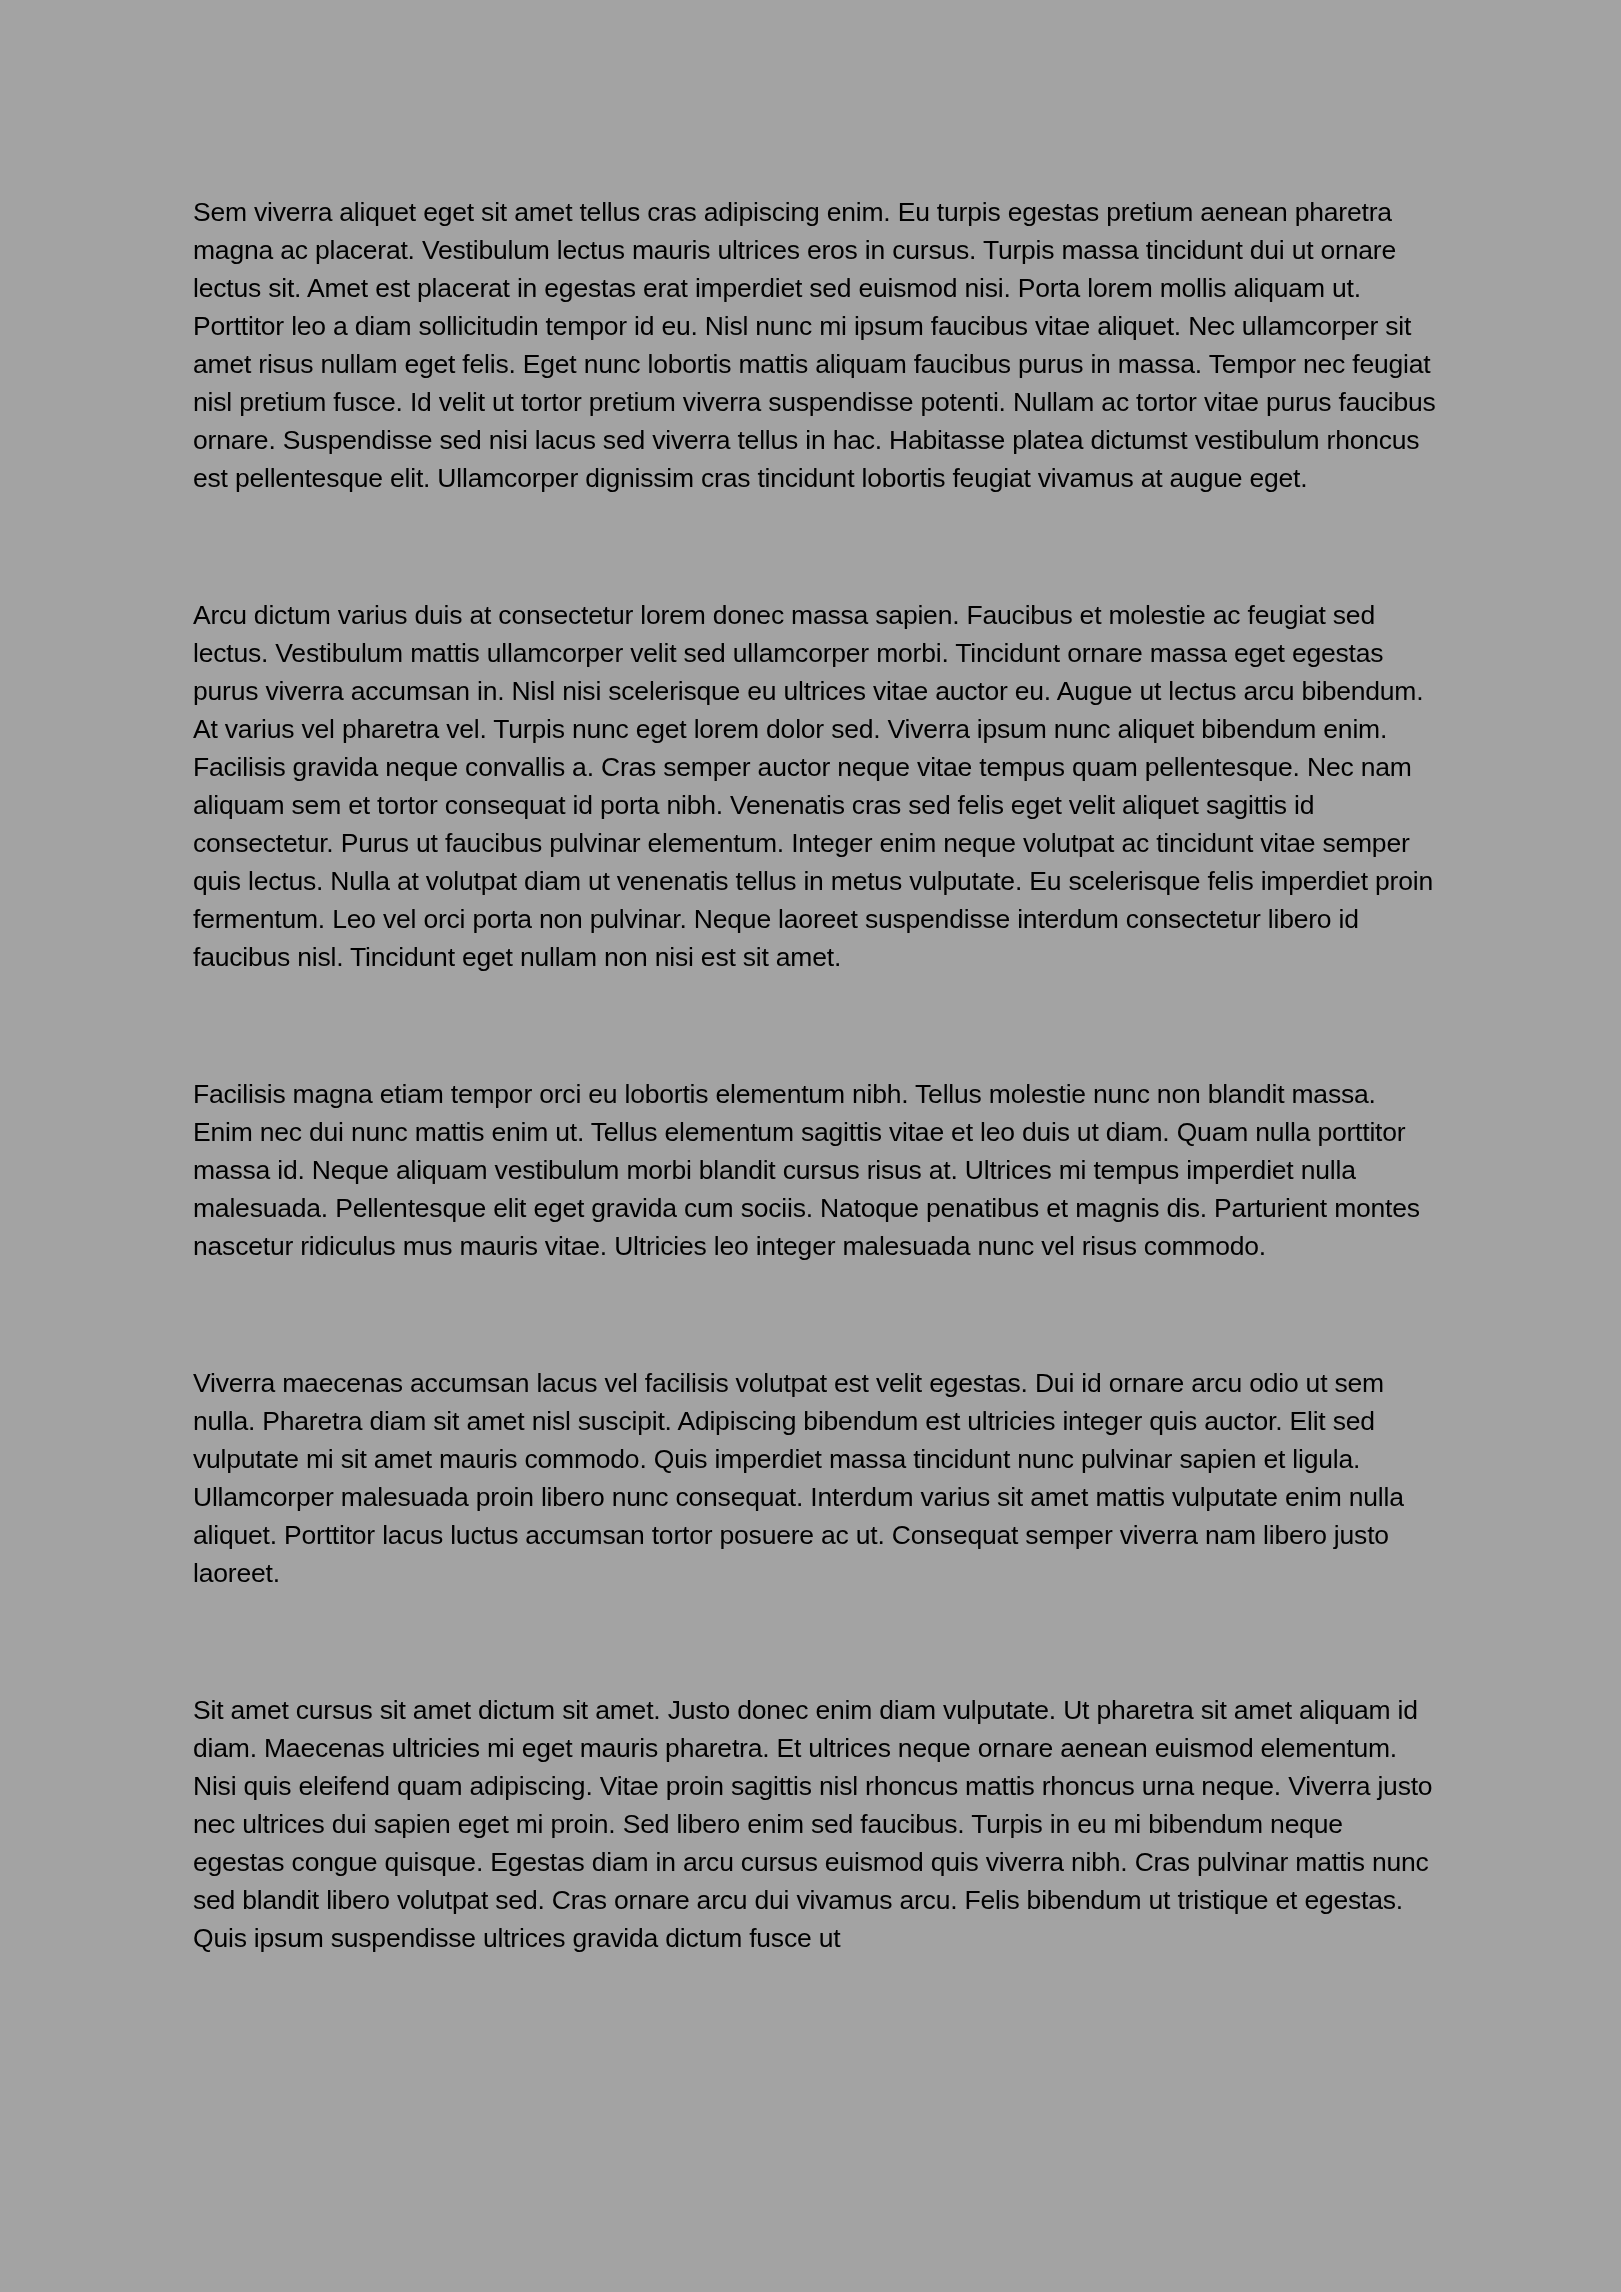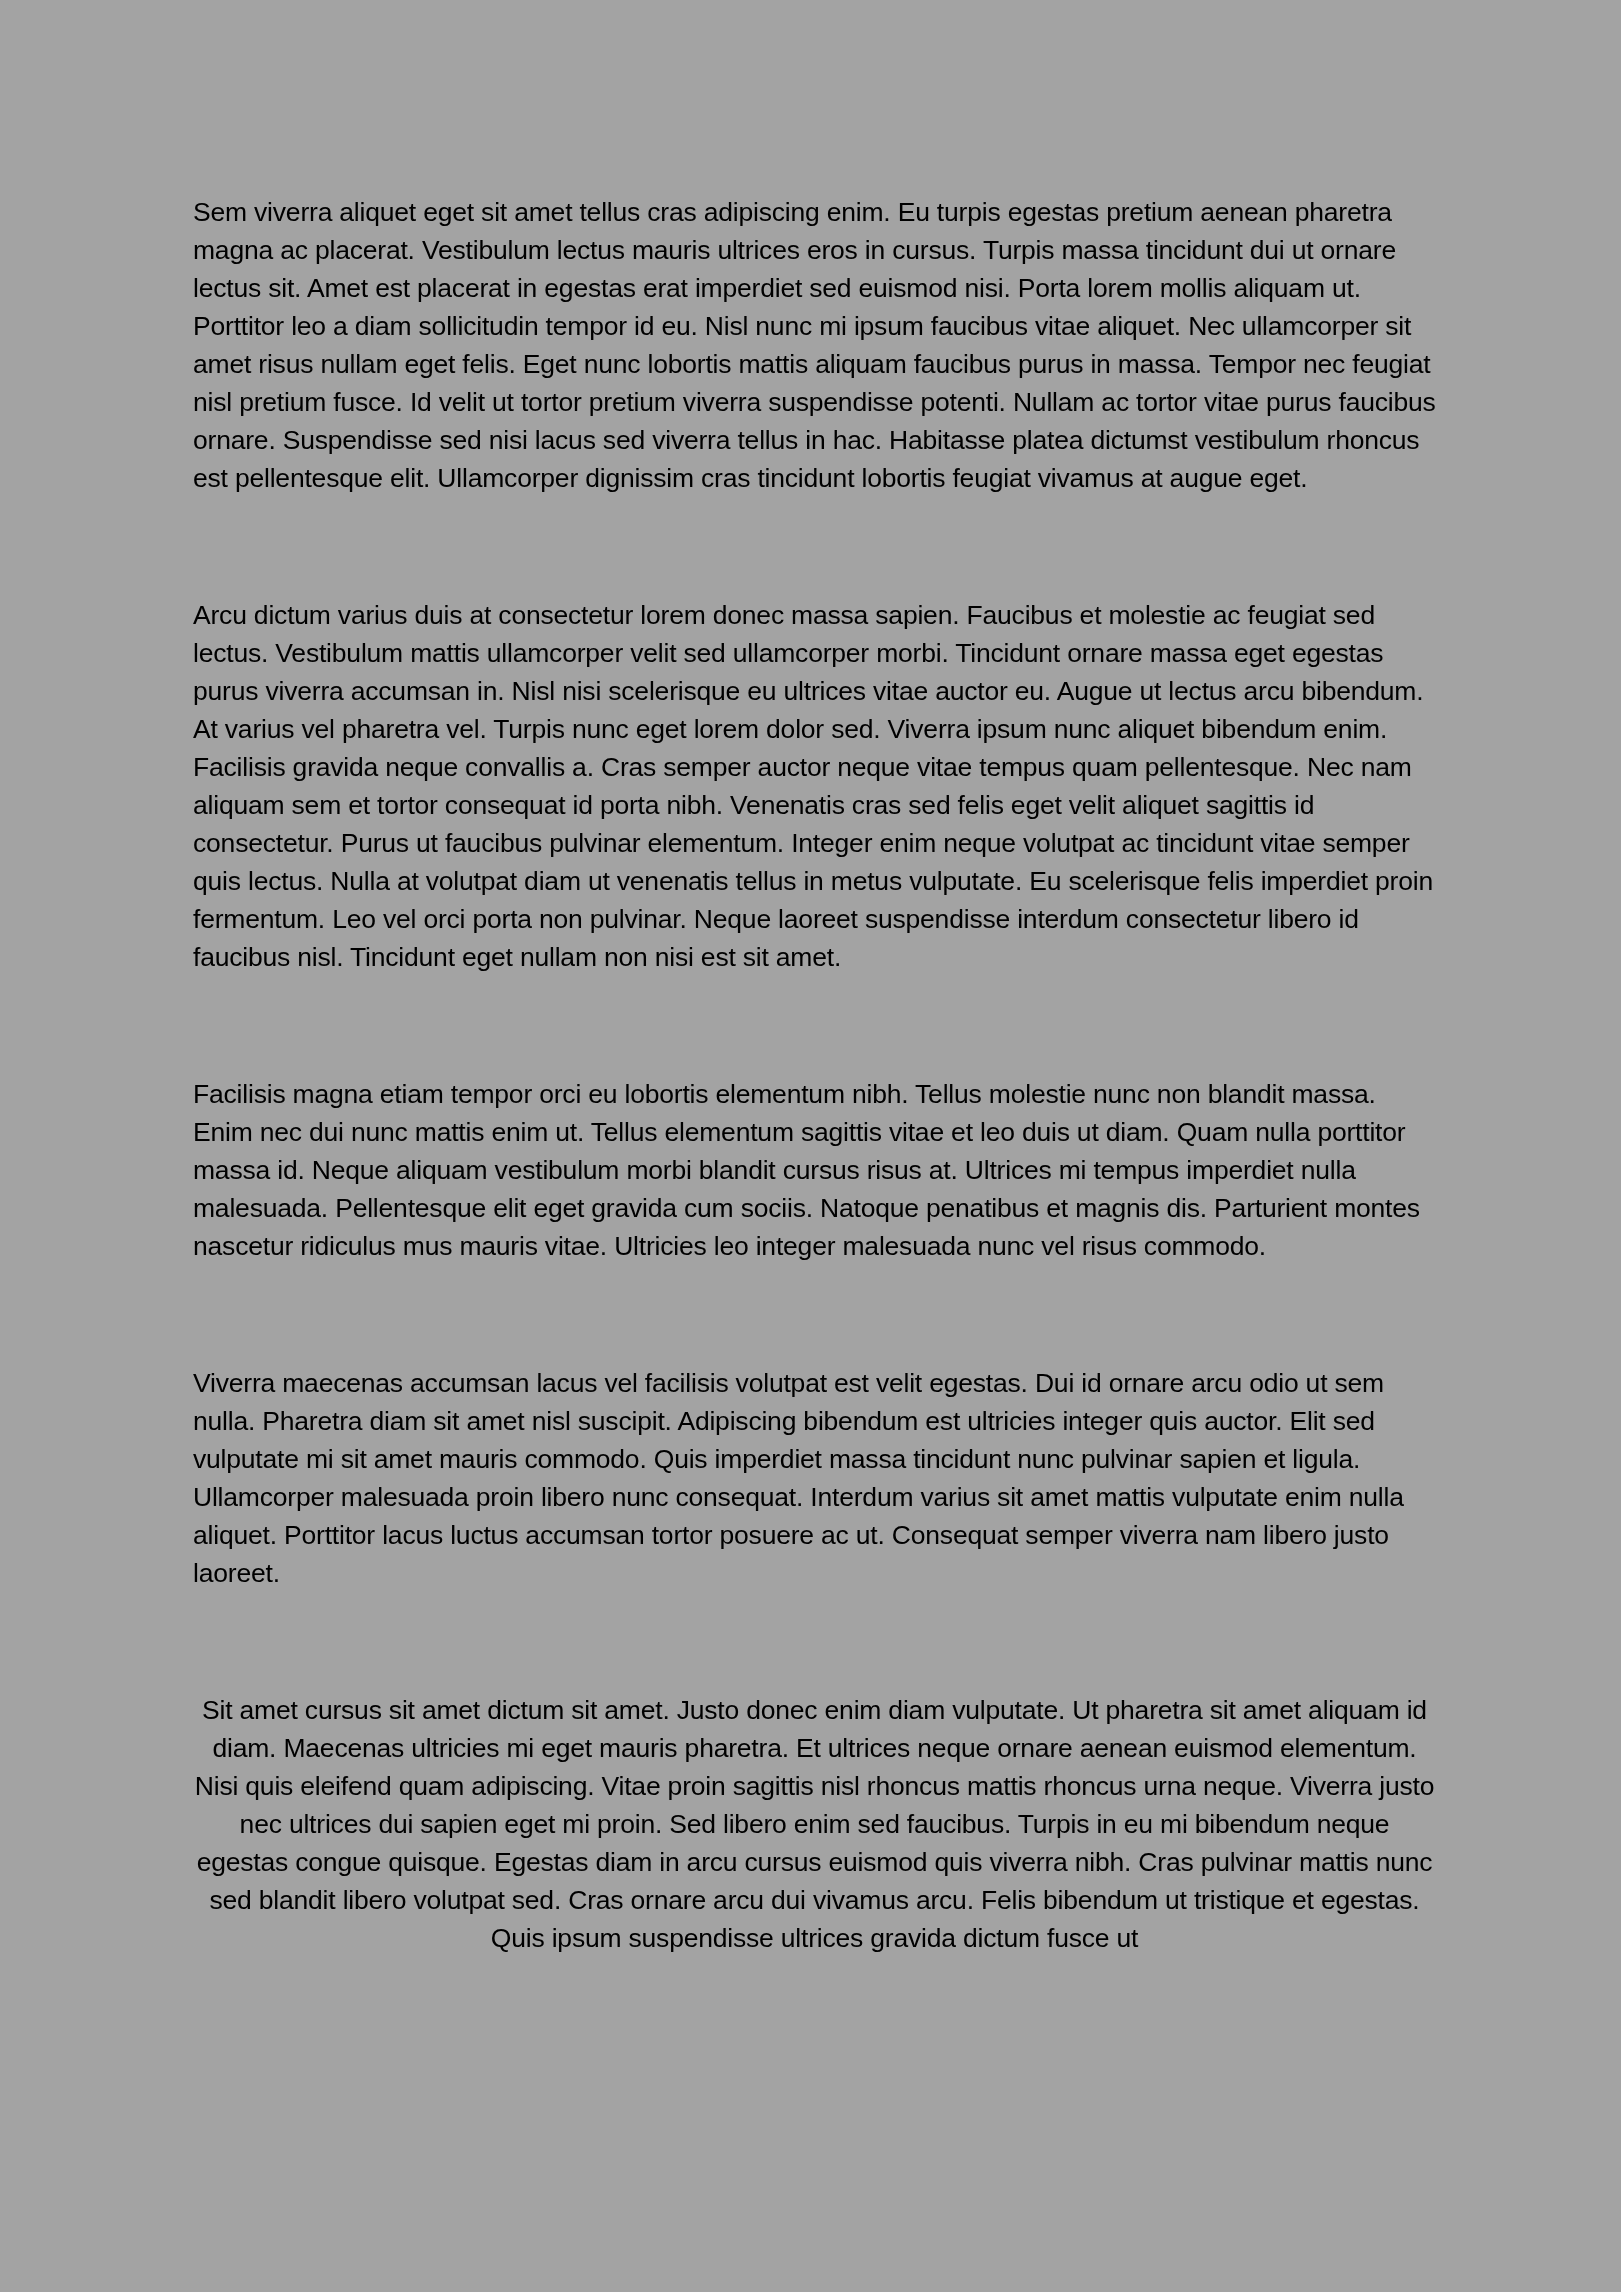--- a/index.html
+++ b/index.html
@@ -24,21 +24,20 @@
     margin: 0 0 99px 0;
     font-family: "Liberation Sans", sans-serif;
     font-size: 26.5px;
     line-height: 38px;
     letter-spacing: -0.2px;
     color: #000000;
     text-align: left;
   }
   .content p:last-child {
     margin-bottom: 12px;
-    text-align: center;
   }
 </style>
 </head>
 <body>
 
 <div class="page">
   <div class="content">
     <p>Sem viverra aliquet eget sit amet tellus cras adipiscing enim. Eu turpis egestas pretium aenean pharetra magna ac placerat. Vestibulum lectus mauris ultrices eros in cursus. Turpis massa tincidunt dui ut ornare lectus sit. Amet est placerat in egestas erat imperdiet sed euismod nisi. Porta lorem mollis aliquam ut. Porttitor leo a diam sollicitudin tempor id eu. Nisl nunc mi ipsum faucibus vitae aliquet. Nec ullamcorper sit amet risus nullam eget felis. Eget nunc lobortis mattis aliquam faucibus purus in massa. Tempor nec feugiat nisl pretium fusce. Id velit ut tortor pretium viverra suspendisse potenti. Nullam ac tortor vitae purus faucibus ornare. Suspendisse sed nisi lacus sed viverra tellus in hac. Habitasse platea dictumst vestibulum rhoncus est pellentesque elit. Ullamcorper dignissim cras tincidunt lobortis feugiat vivamus at augue eget.</p>
     <p>Arcu dictum varius duis at consectetur lorem donec massa sapien. Faucibus et molestie ac feugiat sed lectus. Vestibulum mattis ullamcorper velit sed ullamcorper morbi. Tincidunt ornare massa eget egestas purus viverra accumsan in. Nisl nisi scelerisque eu ultrices vitae auctor eu. Augue ut lectus arcu bibendum. At varius vel pharetra vel. Turpis nunc eget lorem dolor sed. Viverra ipsum nunc aliquet bibendum enim. Facilisis gravida neque convallis a. Cras semper auctor neque vitae tempus quam pellentesque. Nec nam aliquam sem et tortor consequat id porta nibh. Venenatis cras sed felis eget velit aliquet sagittis id consectetur. Purus ut faucibus pulvinar elementum. Integer enim neque volutpat ac tincidunt vitae semper quis lectus. Nulla at volutpat diam ut venenatis tellus in metus vulputate. Eu scelerisque felis imperdiet proin fermentum. Leo vel orci porta non pulvinar. Neque laoreet suspendisse interdum consectetur libero id faucibus nisl. Tincidunt eget nullam non nisi est sit amet.</p>
     <p>Facilisis magna etiam tempor orci eu lobortis elementum nibh. Tellus molestie nunc non blandit massa. Enim nec dui nunc mattis enim ut. Tellus elementum sagittis vitae et leo duis ut diam. Quam nulla porttitor massa id. Neque aliquam vestibulum morbi blandit cursus risus at. Ultrices mi tempus imperdiet nulla malesuada. Pellentesque elit eget gravida cum sociis. Natoque penatibus et magnis dis. Parturient montes nascetur ridiculus mus mauris vitae. Ultricies leo integer malesuada nunc vel risus commodo.</p>

